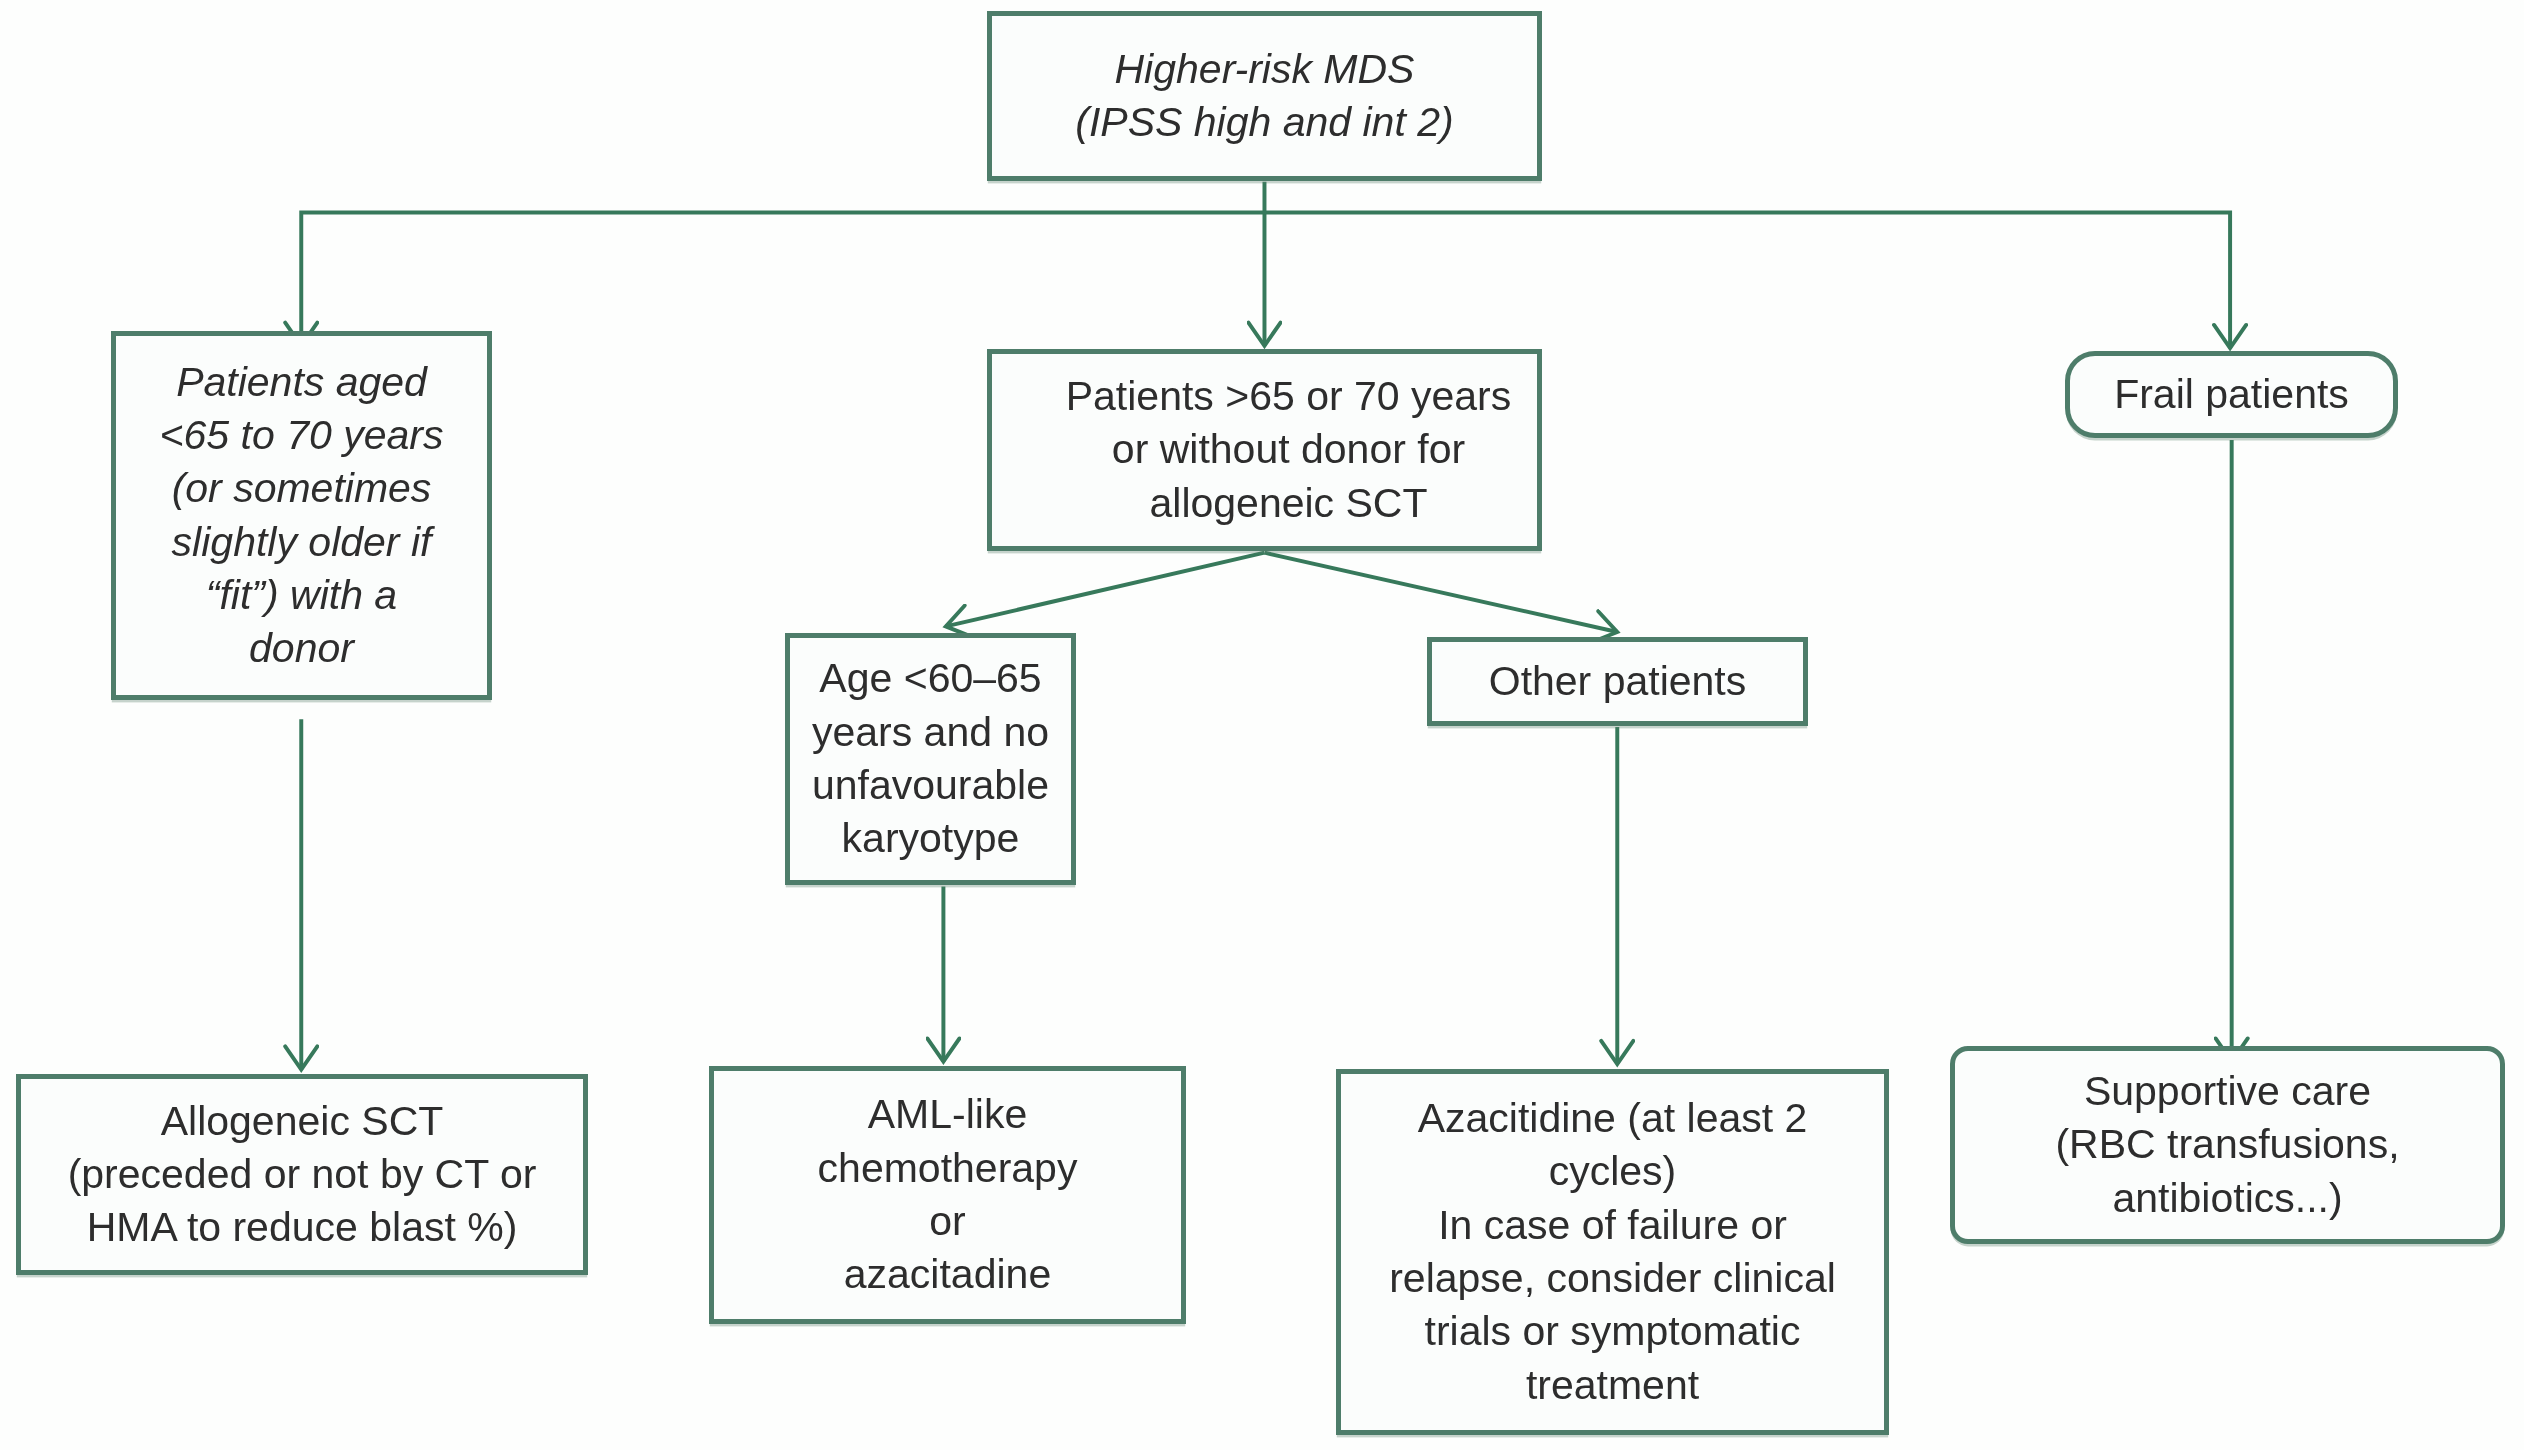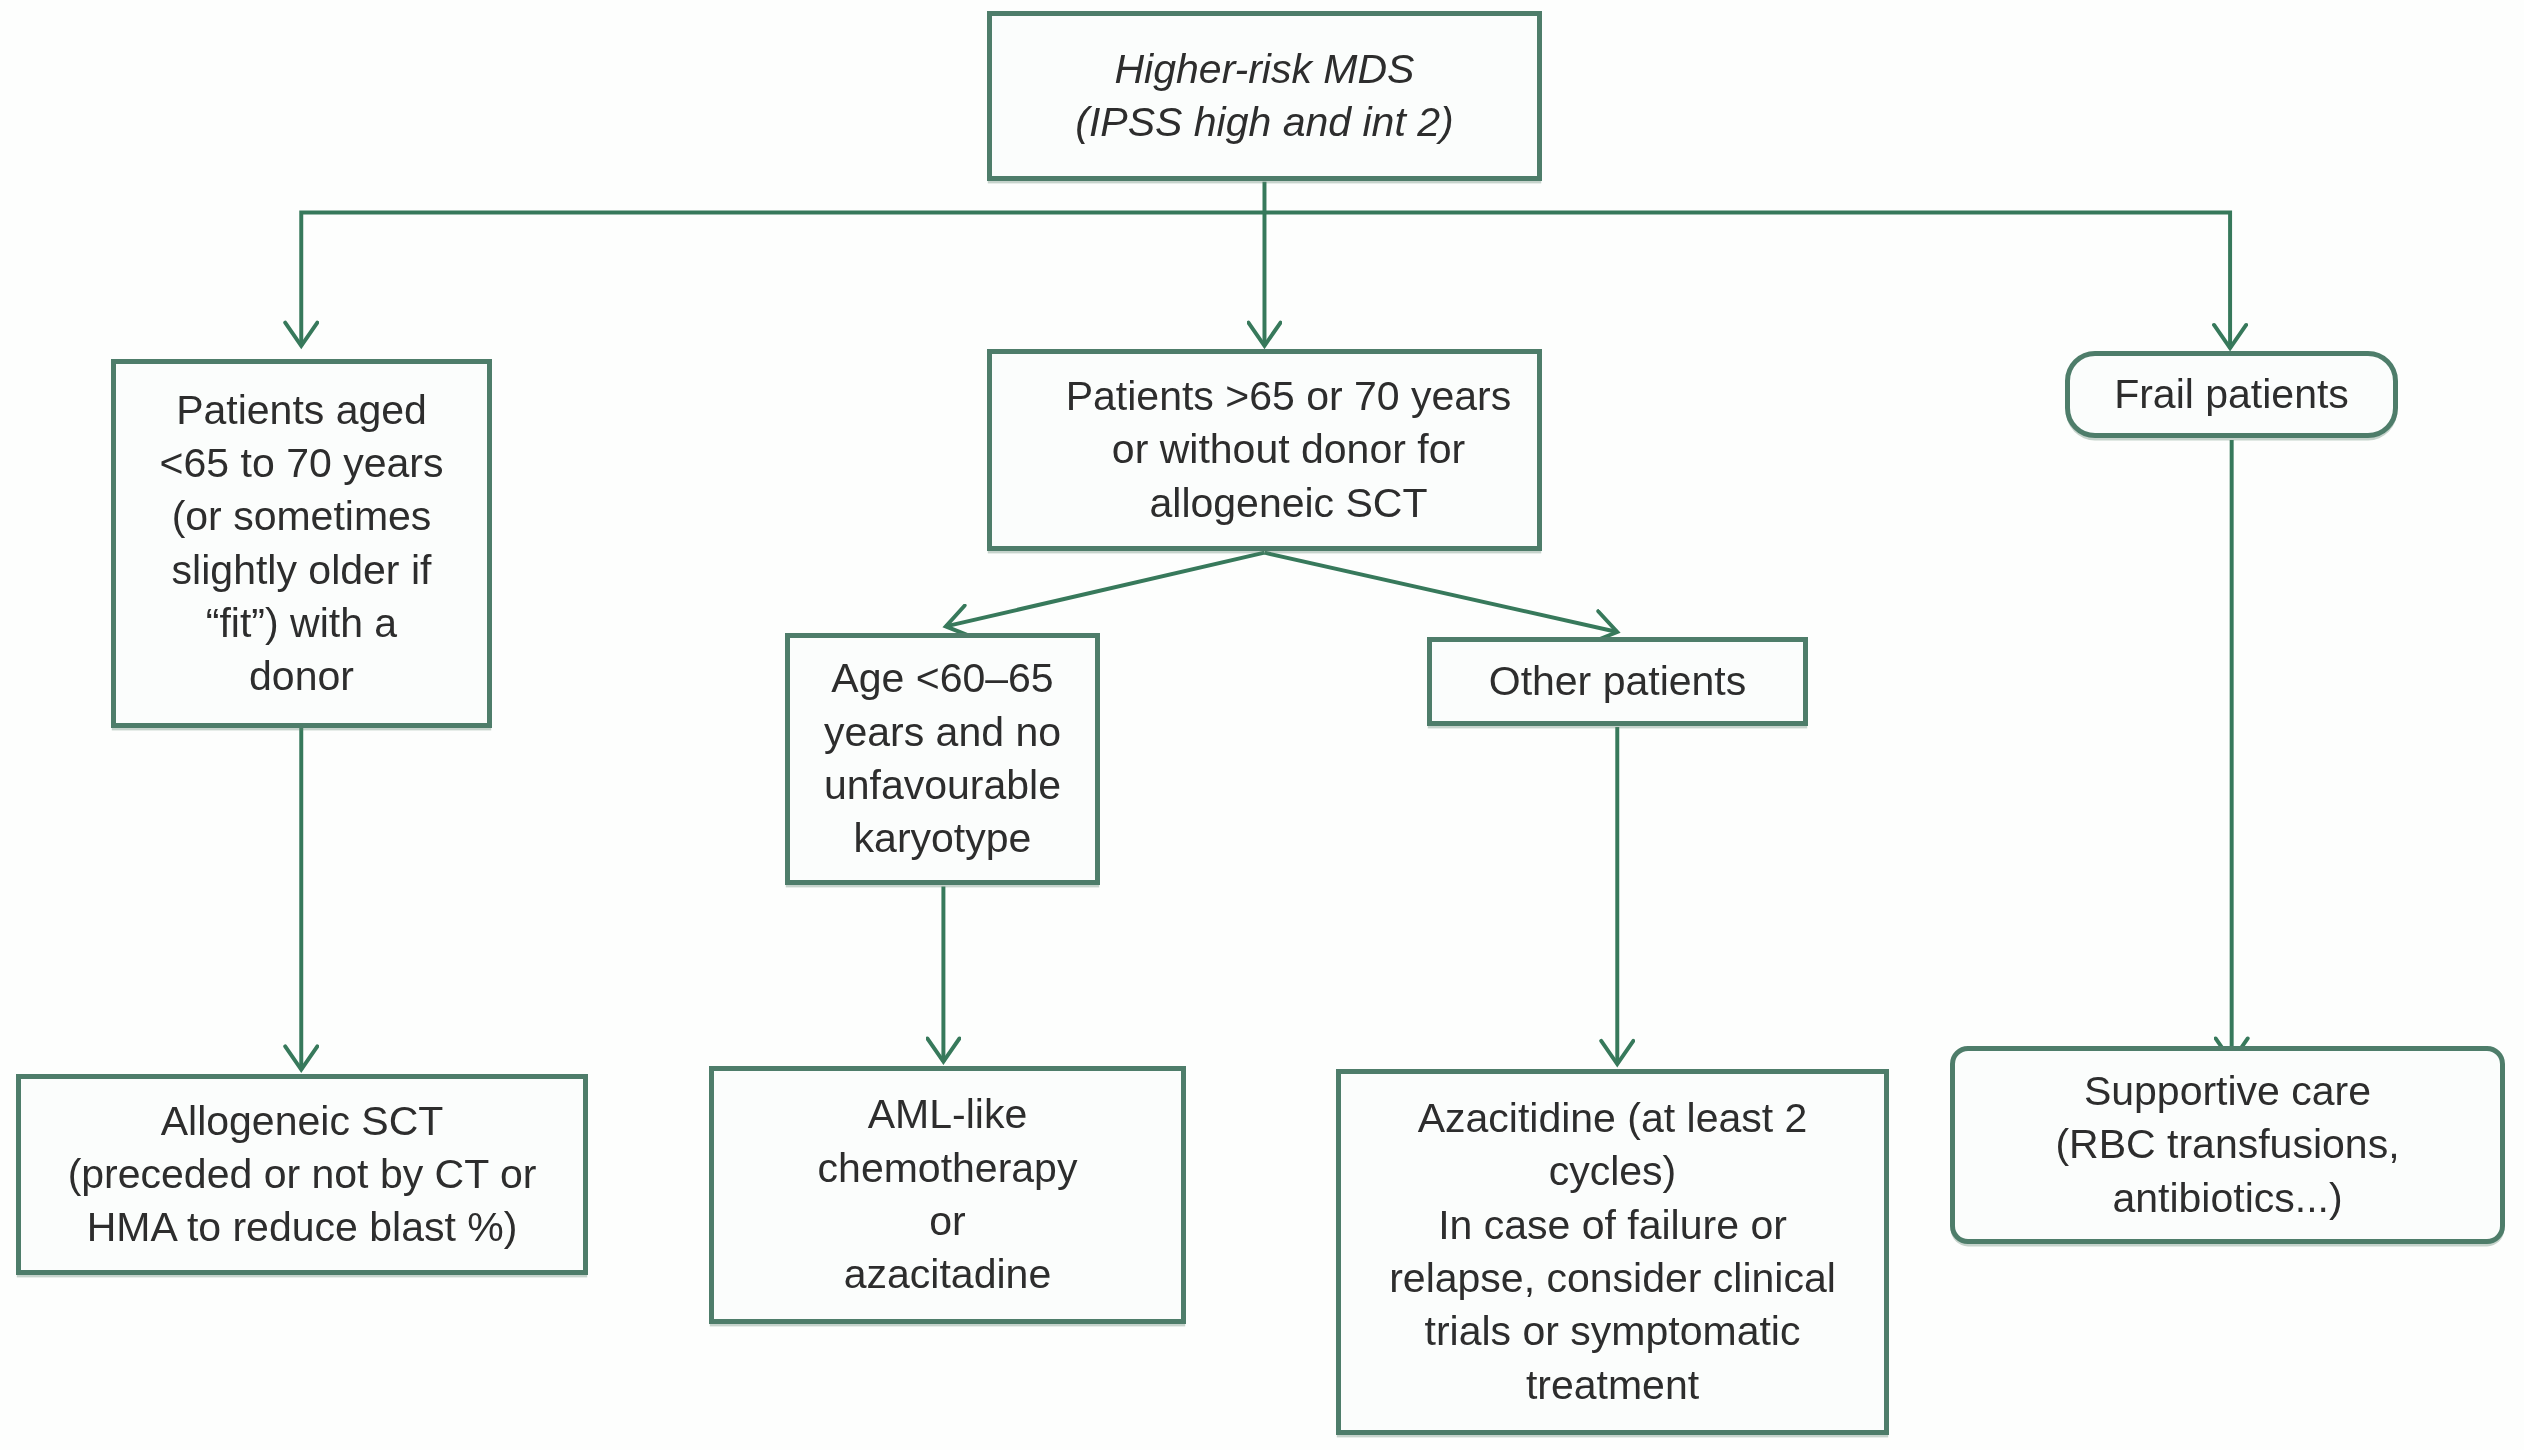--- a/index.html
+++ b/index.html
@@ -86,40 +86,40 @@
     <path class="connector" d="M2040 917 V1342" marker-end="url(#arrow)"></path>
 
     <path class="connector" d="M2815 555 V1339" marker-end="url(#arrow)"></path>
   </svg>
 
   <div class="node" style="left:987px; top:11px; width:555px; height:170px;font-style:italic;">
     <span class="node-text">Higher-risk MDS
 (IPSS high and int 2)</span>
   </div>
 
-  <div class="node" style="left:111px; top:359px; width:381px; height:369px;">
+  <div class="node" style="left:111px; top:331px; width:381px; height:369px;font-style:italic;">
     <span class="node-text">Patients aged
 &lt;65 to 70 years
 (or sometimes
 slightly older if
 “fit”) with a
 donor</span>
   </div>
 
   <div class="node" style="left:987px; top:349px; width:555px; height:202px;padding-left:48px;">
     <span class="node-text">Patients &gt;65 or 70 years
 or without donor for
 allogeneic SCT</span>
   </div>
 
   <div class="node" style="left:2065px; top:351px; width:333px; height:87px;border-radius:30px;">
     <span class="node-text">Frail patients</span>
   </div>
 
-  <div class="node" style="left:785px; top:633px; width:315px; height:252px;">
+  <div class="node" style="left:785px; top:633px; width:291px; height:252px;">
     <span class="node-text">Age &lt;60–65
 years and no
 unfavourable
 karyotype</span>
   </div>
 
   <div class="node" style="left:1427px; top:637px; width:381px; height:89px;">
     <span class="node-text">Other patients</span>
   </div>
 

